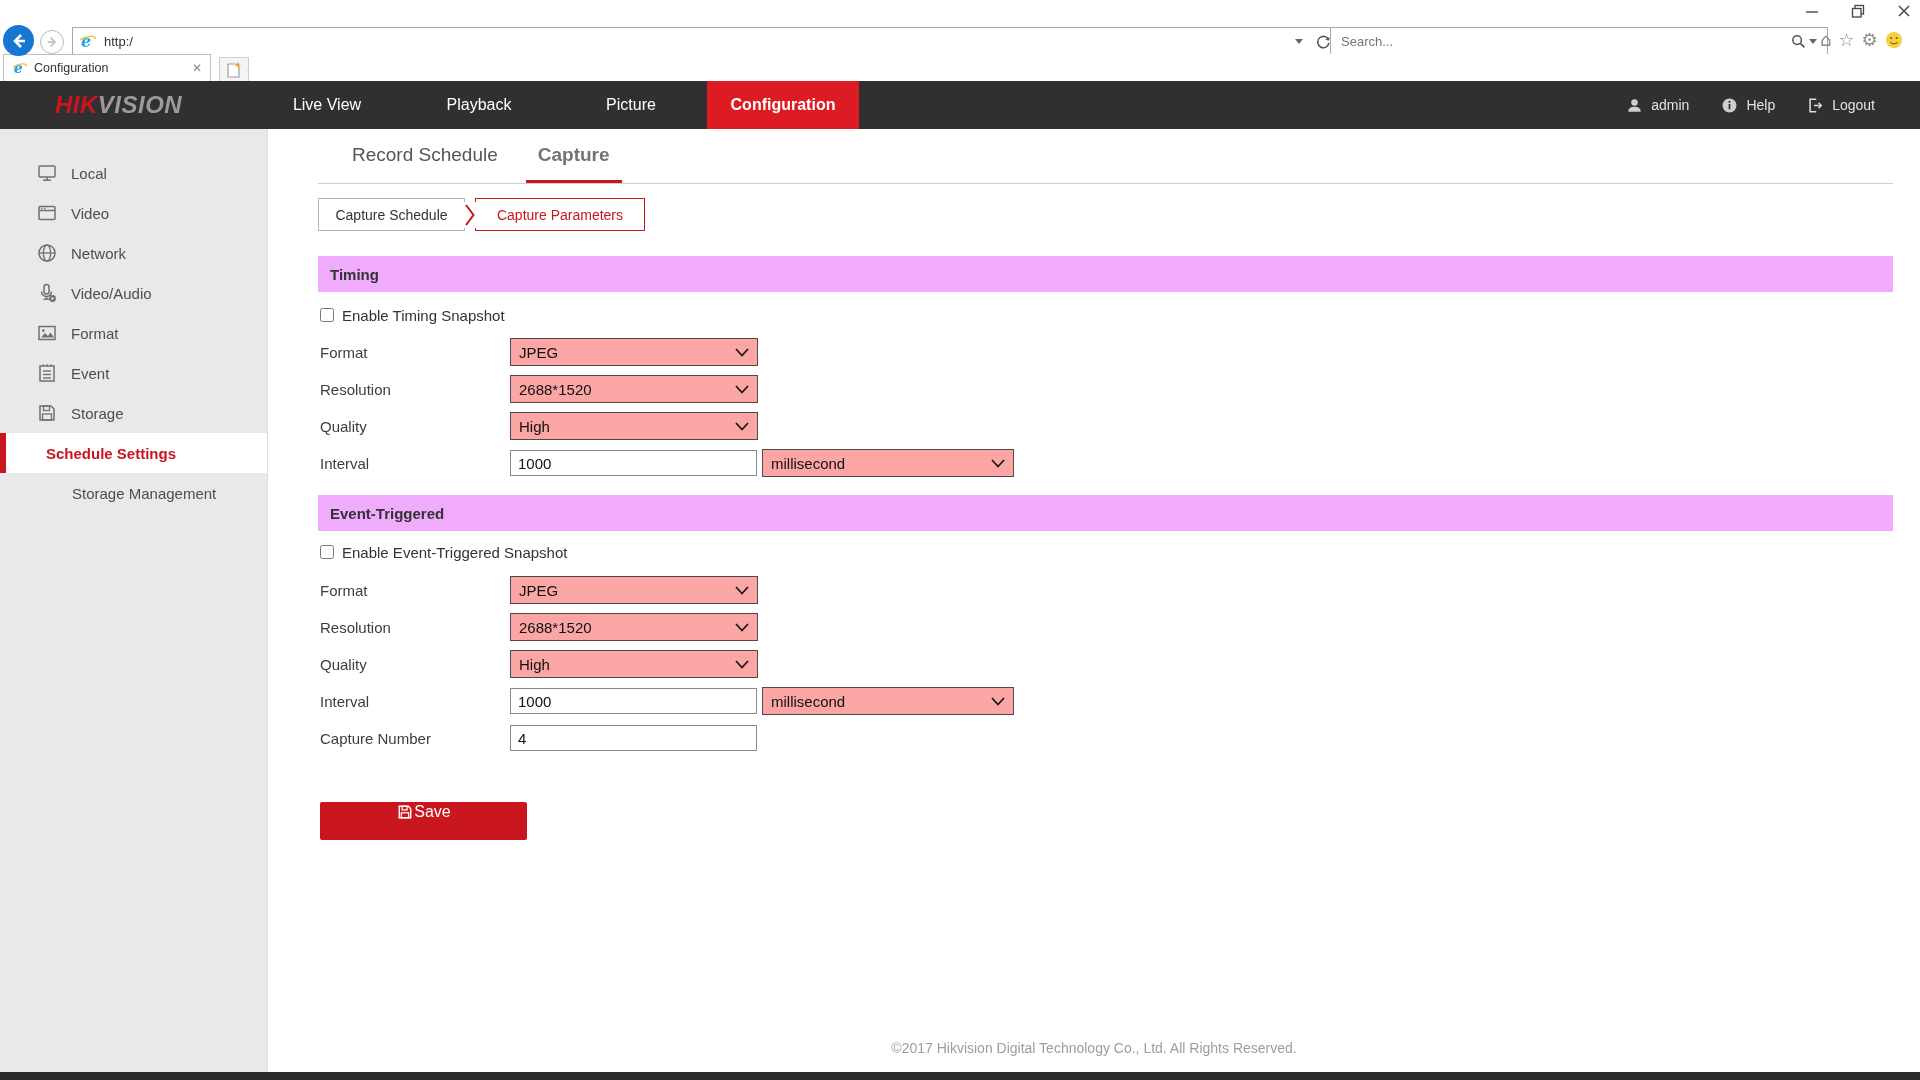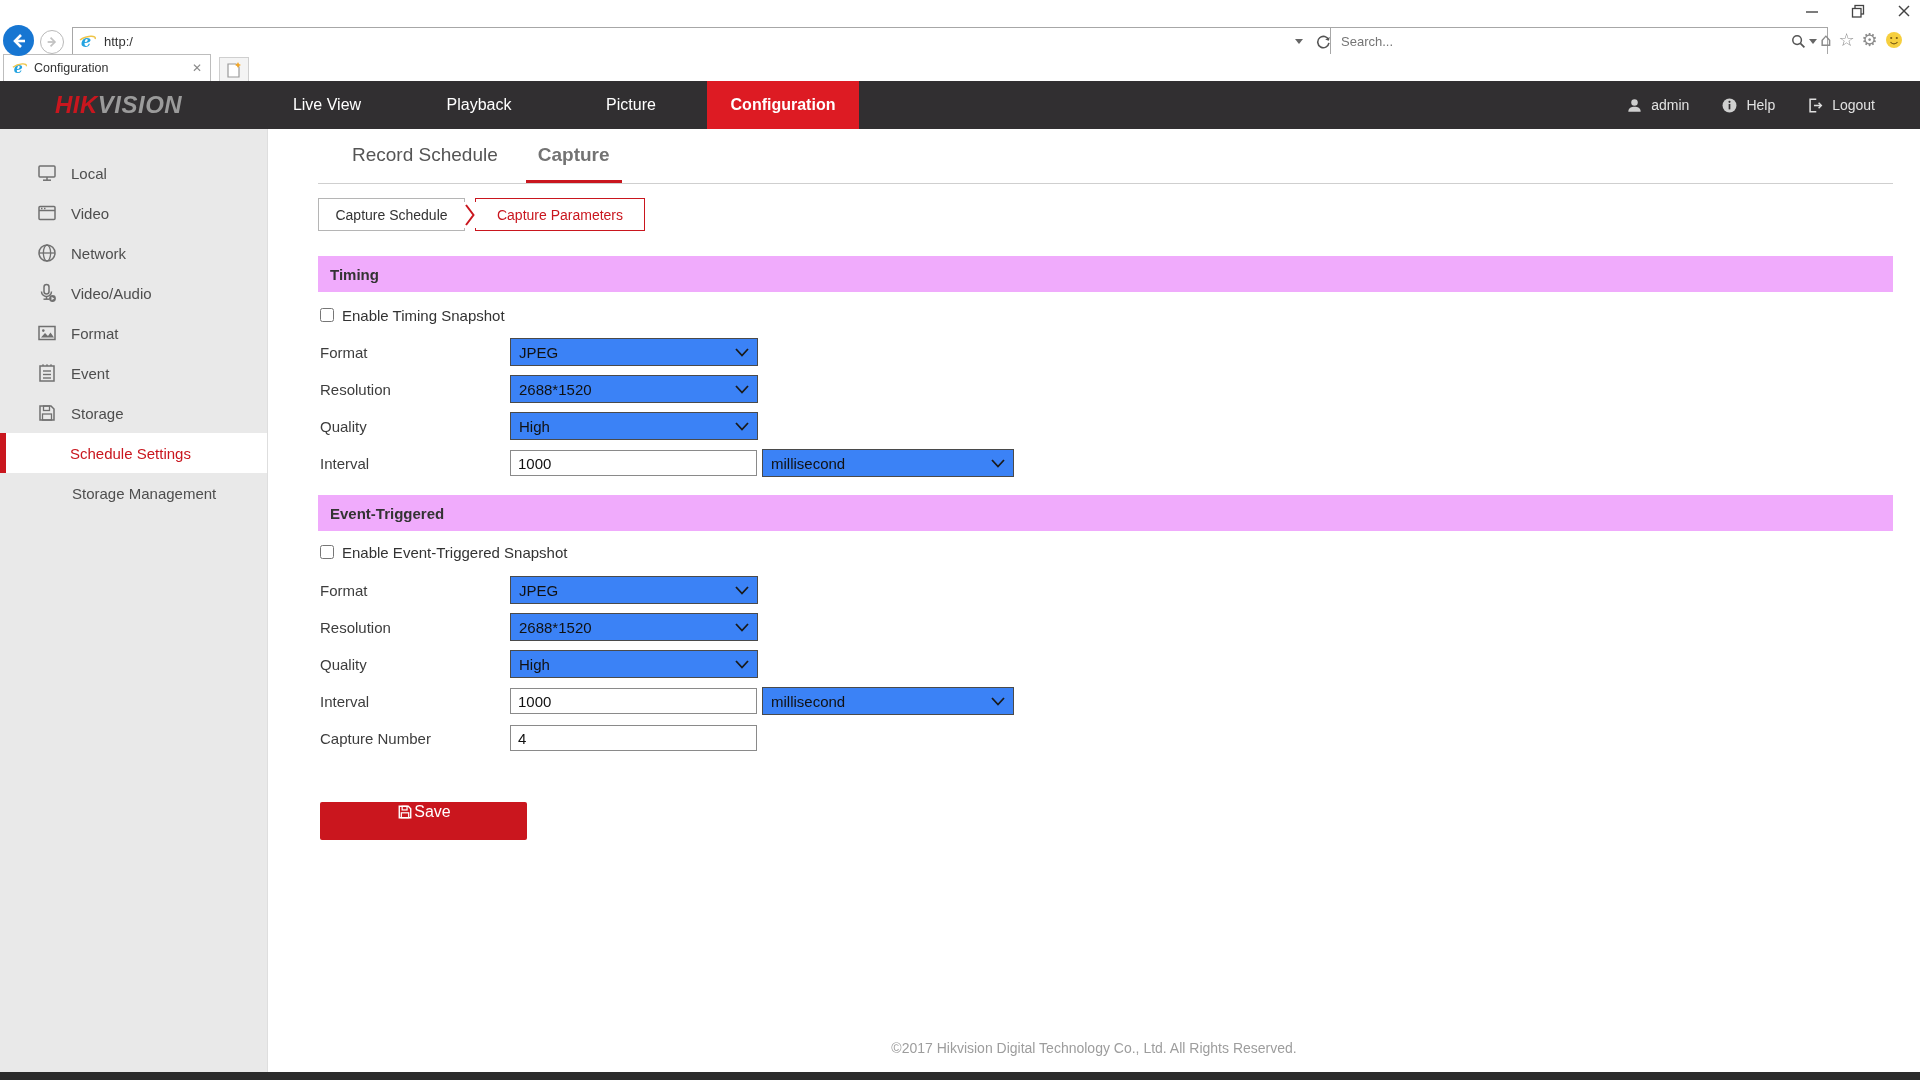--- a/index.html
+++ b/index.html
@@ -39,39 +39,39 @@
   .main-nav{position:absolute;left:251px;top:0;display:flex;height:48px;}
   .nav-item{width:152px;height:48px;line-height:48px;text-align:center;color:#fff;font-size:16px;cursor:pointer;}
   .nav-item.active{background:#dd1b23;font-weight:bold;}
   .hdr-right{position:absolute;right:45px;top:0;height:48px;display:flex;align-items:center;gap:32px;}
   .hdr-link{display:flex;align-items:center;gap:8px;color:#e2e2e2;font-size:14px;cursor:pointer;background:none;border:none;padding:0;}
 
   
   .sidebar{position:absolute;top:129px;left:0;width:268px;height:943px;background:#e9e9e9;border-right:1px solid #dedede;padding-top:24px;box-sizing:border-box;}
   .side-item{height:40px;display:flex;align-items:center;padding-left:36px;gap:13px;font-size:15px;color:#4e4e4e;cursor:pointer;}
   .side-sub{height:40px;display:flex;align-items:center;padding-left:72px;font-size:15px;color:#4e4e4e;cursor:pointer;}
-  .side-sub.active{background:#fff;border-left:6px solid #c9161e;padding-left:64px;color:#c9161e;font-weight:normal;}
+  .side-sub.active{background:#fff;border-left:6px solid #c9161e;padding-left:40px;color:#c9161e;font-weight:bold;}
 
   
   .content{position:absolute;top:129px;left:268px;width:1652px;height:943px;background:#fff;box-sizing:border-box;padding:0 27px 0 50px;}
   .page-tabs{height:54px;border-bottom:1px solid #cfcfcf;display:flex;align-items:flex-end;padding-left:32px;gap:26px;}
   .page-tab{font-size:19px;color:#555;padding:0 2px 17px 2px;cursor:pointer;}
   .page-tab.active{color:#737373;font-weight:bold;padding:0 12px 14px 12px;border-bottom:3px solid #c9161e;}
   .subtabs{margin-top:14px;display:flex;align-items:center;}
   .subtab{height:31px;display:flex;align-items:center;justify-content:center;background:#fff;font-size:14px;cursor:pointer;}
   .subtab.plain{border:1px solid #b5b5b5;color:#333;width:145px;}
   .subtab.active{border:1px solid #c9161e;color:#c9161e;width:168px;}
   .subtab-arrow{margin:0 -2px;z-index:2;background:#fff;padding:0 1px;}
   .section-bar{margin-top:25px;height:36px;background:#f0abfc;display:flex;align-items:center;padding-left:12px;font-size:15px;font-weight:bold;color:#333;}
   .check-row{margin-top:14px;height:18px;display:flex;align-items:center;font-size:15px;color:#333;}
   .check-row input{width:14px;height:14px;margin:0 8px 0 2px;cursor:pointer;}
   .form-row{margin-top:9px;height:28px;display:flex;align-items:center;}
   .form-row.first{margin-top:14px;}
   .f-label{width:192px;padding-left:2px;font-size:15px;color:#3d3d3d;box-sizing:border-box;}
-  .ie-select{width:248px;height:28px;border:1.5px solid #4a4a4a;background:#3b82f6;display:flex;align-items:center;padding:0 8px;box-sizing:border-box;cursor:pointer;justify-content:space-between;gap:24px;}
+  .ie-select{width:248px;height:28px;border:1.5px solid #4a4a4a;background:#fca5a5;display:flex;align-items:center;padding:0 8px;box-sizing:border-box;cursor:pointer;justify-content:space-between;gap:24px;}
   .ie-select .sel-val{font-size:15px;color:#111;}
   .ie-input{width:247px;height:26px;border:1px solid #8a8a8a;box-sizing:border-box;padding:0 7px;font-size:15px;color:#111;font-family:"Liberation Sans",sans-serif;outline:none;}
   .unit-select{margin-left:5px;width:252px;}
   .save-btn{margin-top:50px;margin-left:2px;width:207px;height:38px;background:#ca161e;border:none;border-radius:2px;color:#fff;font-size:16px;display:flex;align-items:flex-start;justify-content:center;cursor:pointer;font-family:"Liberation Sans",sans-serif;}
   .copyright{position:absolute;bottom:16px;left:0;width:100%;text-align:center;color:#9d9d9d;font-size:14px;}
   .bottombar{position:absolute;top:1072px;left:0;right:0;height:8px;background:#2b2b2b;}
 </style>
 </head>
 <body>
 

